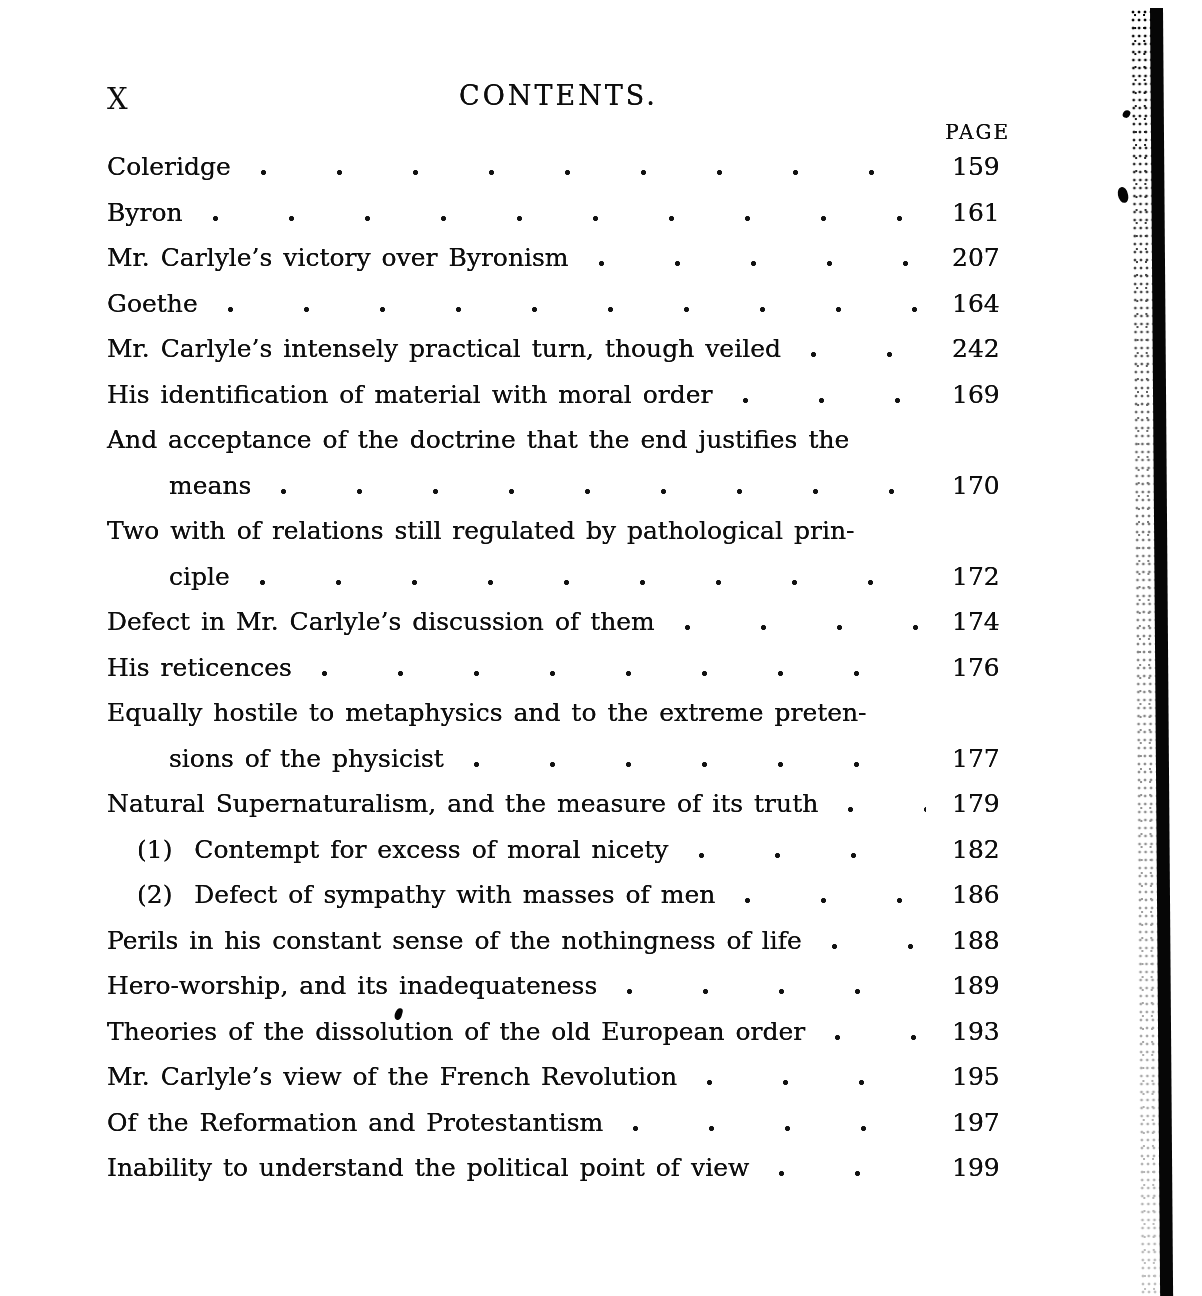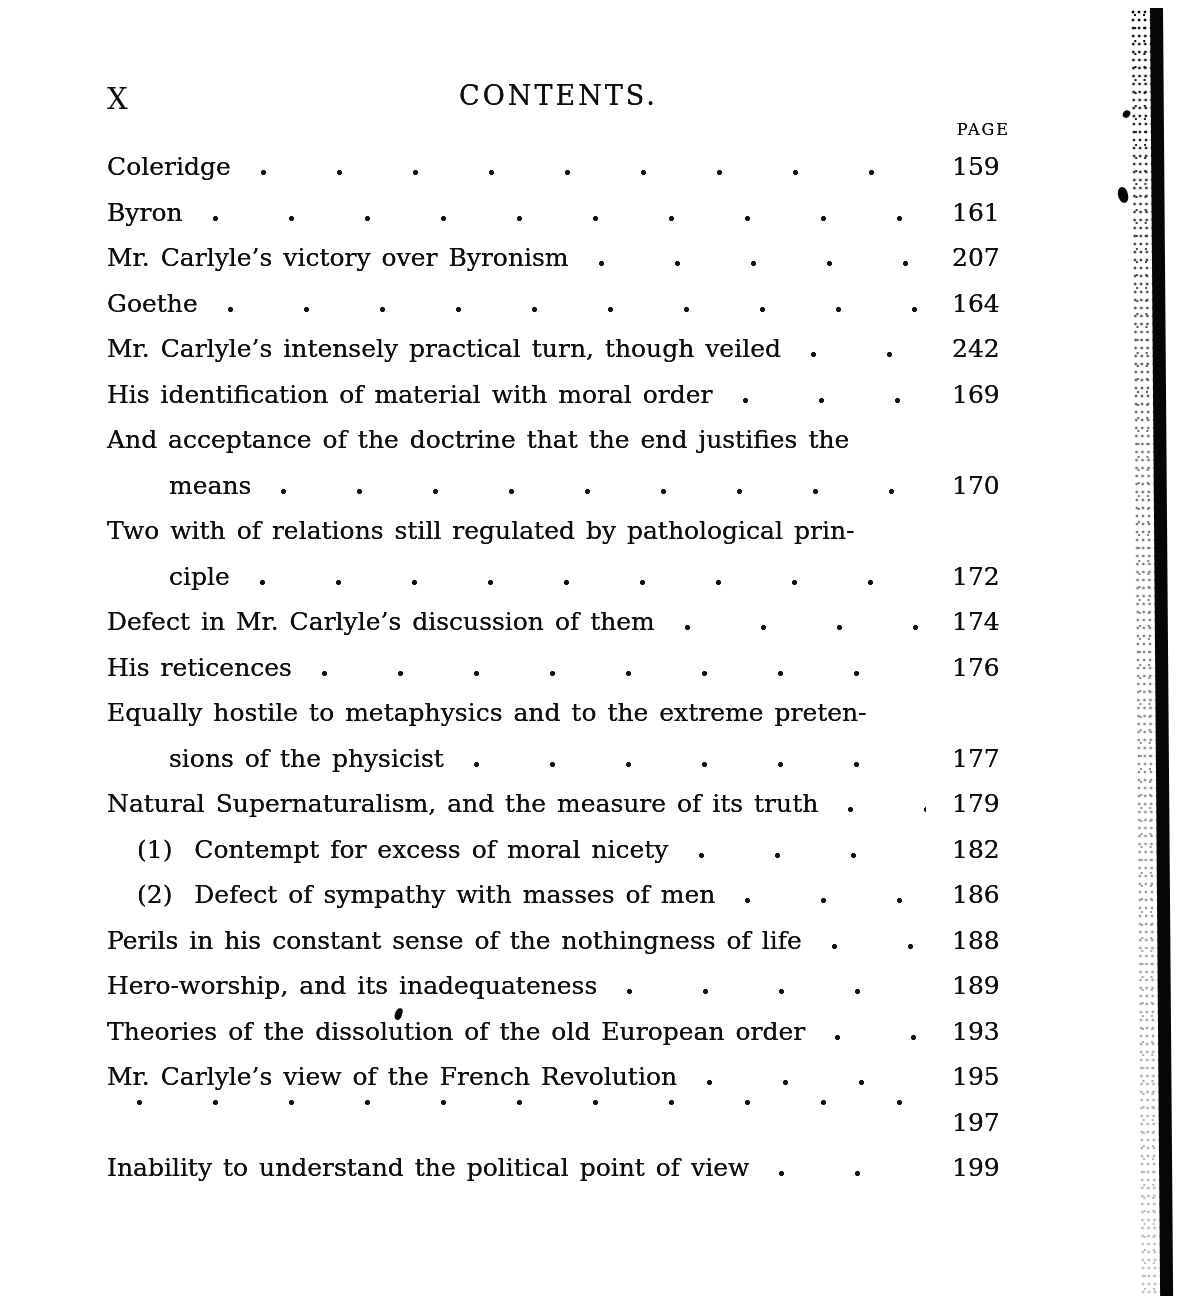--- a/index.html
+++ b/index.html
@@ -40,21 +40,21 @@
     font-size: 27px;
     letter-spacing: 3px;
     text-shadow: 0 0 0.5px currentColor;
   }
   #page-col-label {
     position: absolute;
     left: 107px;
     top: 120px;
     width: 903px;
     text-align: right;
-    font-size: 16px;
+    font-size: 20px;
     letter-spacing: 2px;
     text-shadow: 0 0 0.4px currentColor;
   }
   
   #toc {
     position: absolute;
     left: 107px;
     top: 144px;
     width: 903px;
   }
@@ -237,20 +237,21 @@
       <span class="label">Theories of the dissolution of the old European order</span>
       <span class="leader"></span>
       <span class="page-num">193</span>
     </div>
       <div class="row">
       <span class="label">Mr. Carlyle’s view of the French Revolution</span>
       <span class="leader"></span>
       <span class="page-num">195</span>
     </div>
       <div class="row">
+      <span class="label">Of the Reformation and Protestantism</span>
       <span class="leader"></span>
       <span class="page-num">197</span>
     </div>
       <div class="row">
       <span class="label">Inability to understand the political point of view</span>
       <span class="leader"></span>
       <span class="page-num">199</span>
     </div>
     </div>
 

